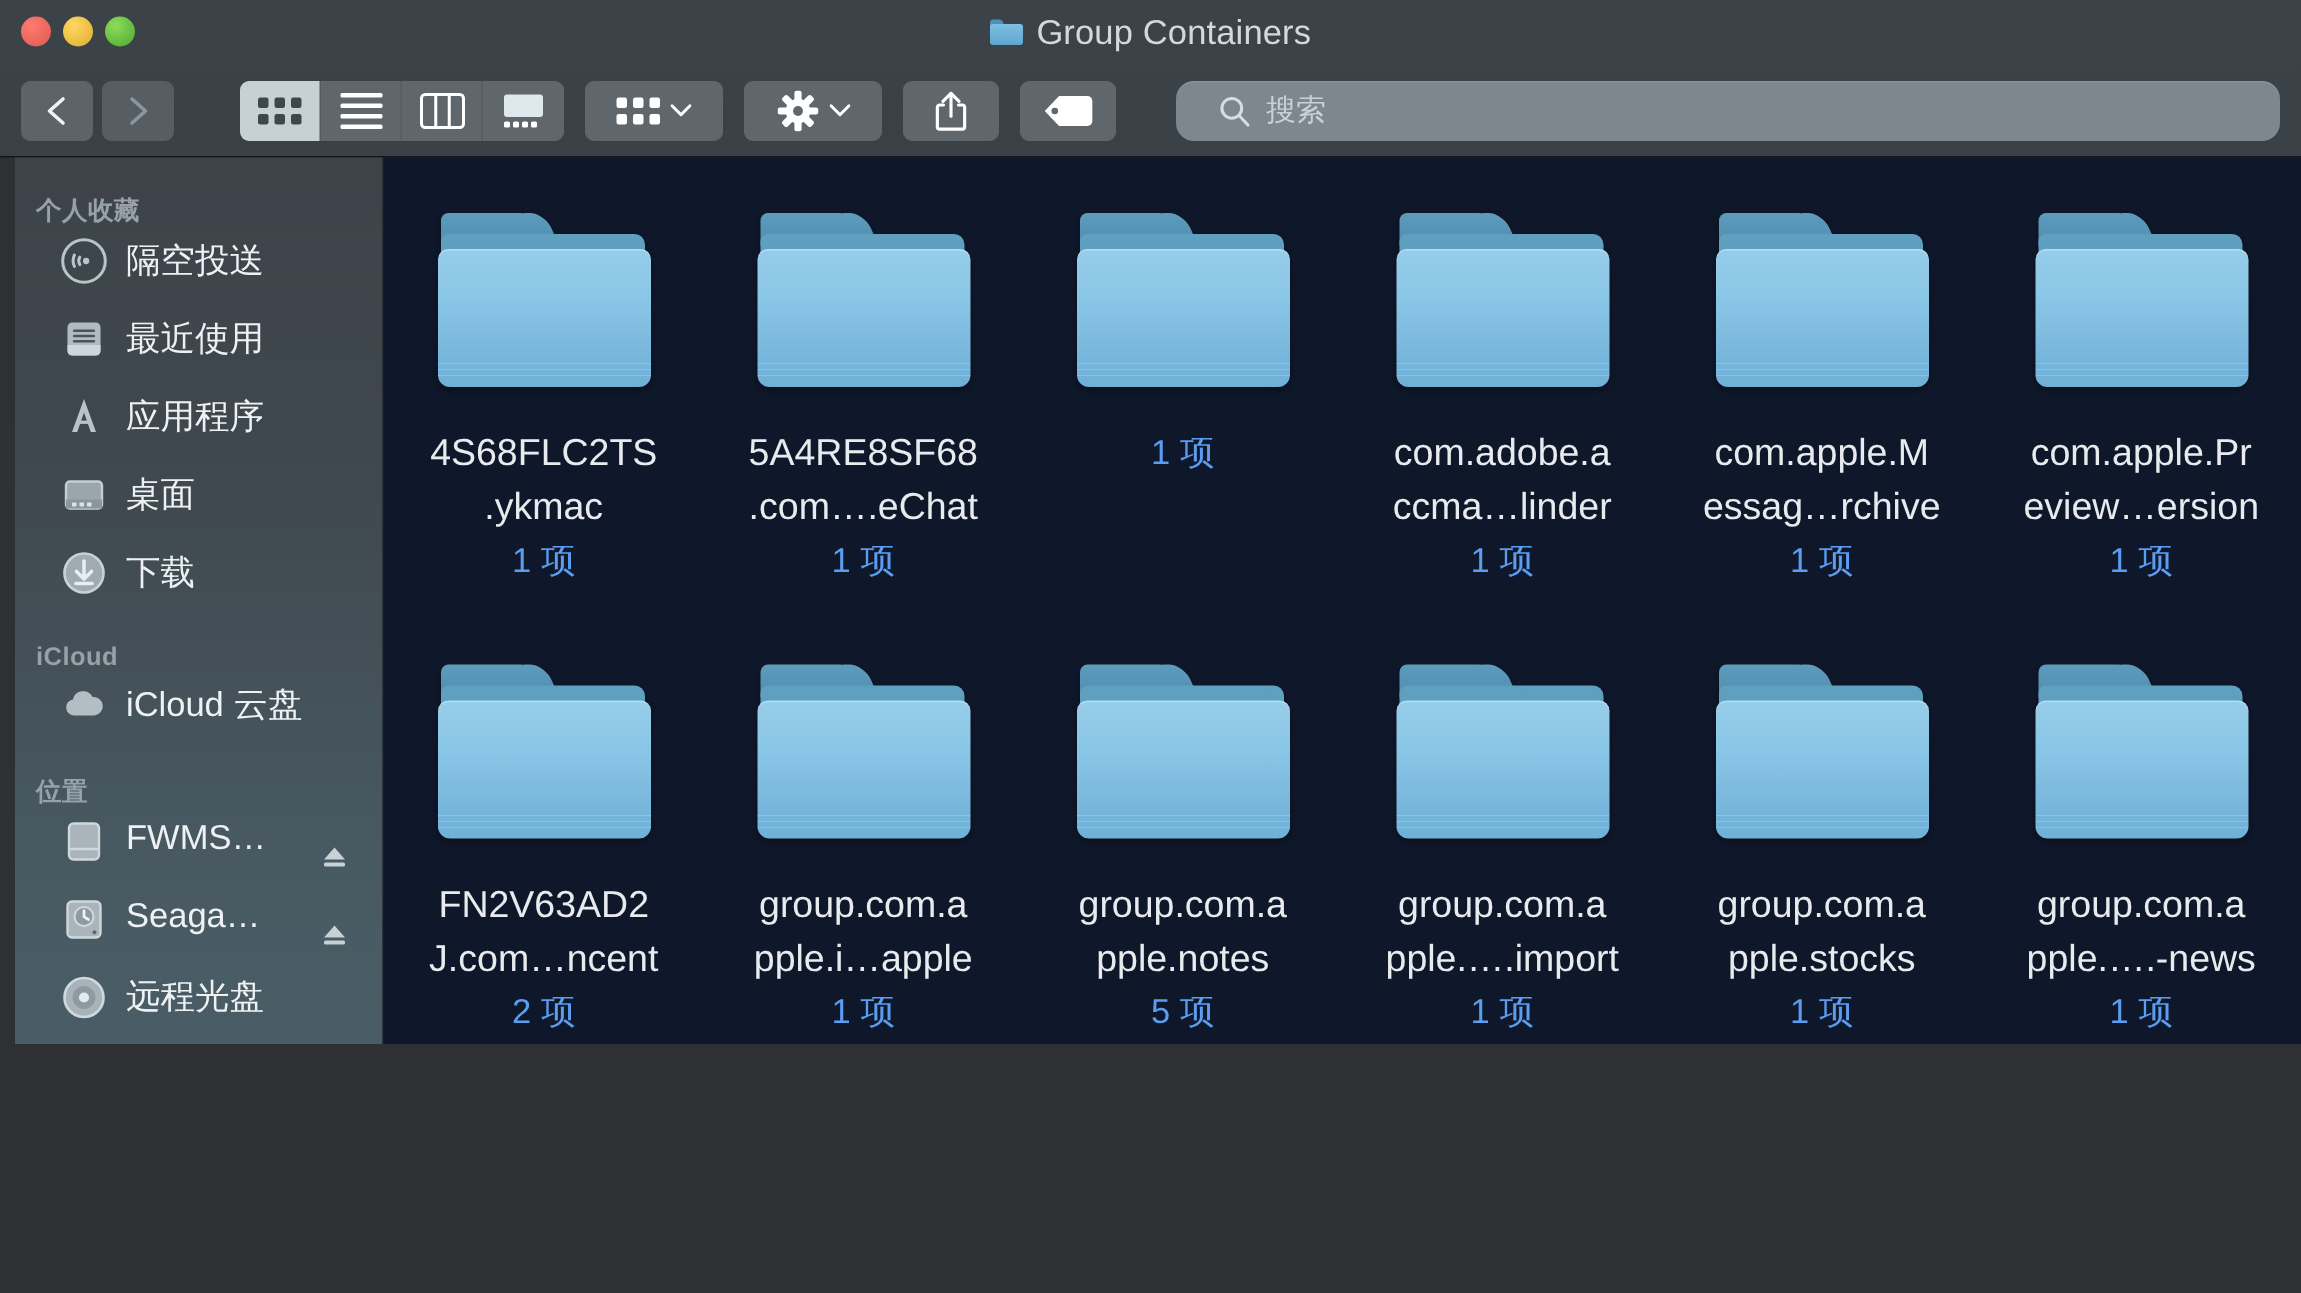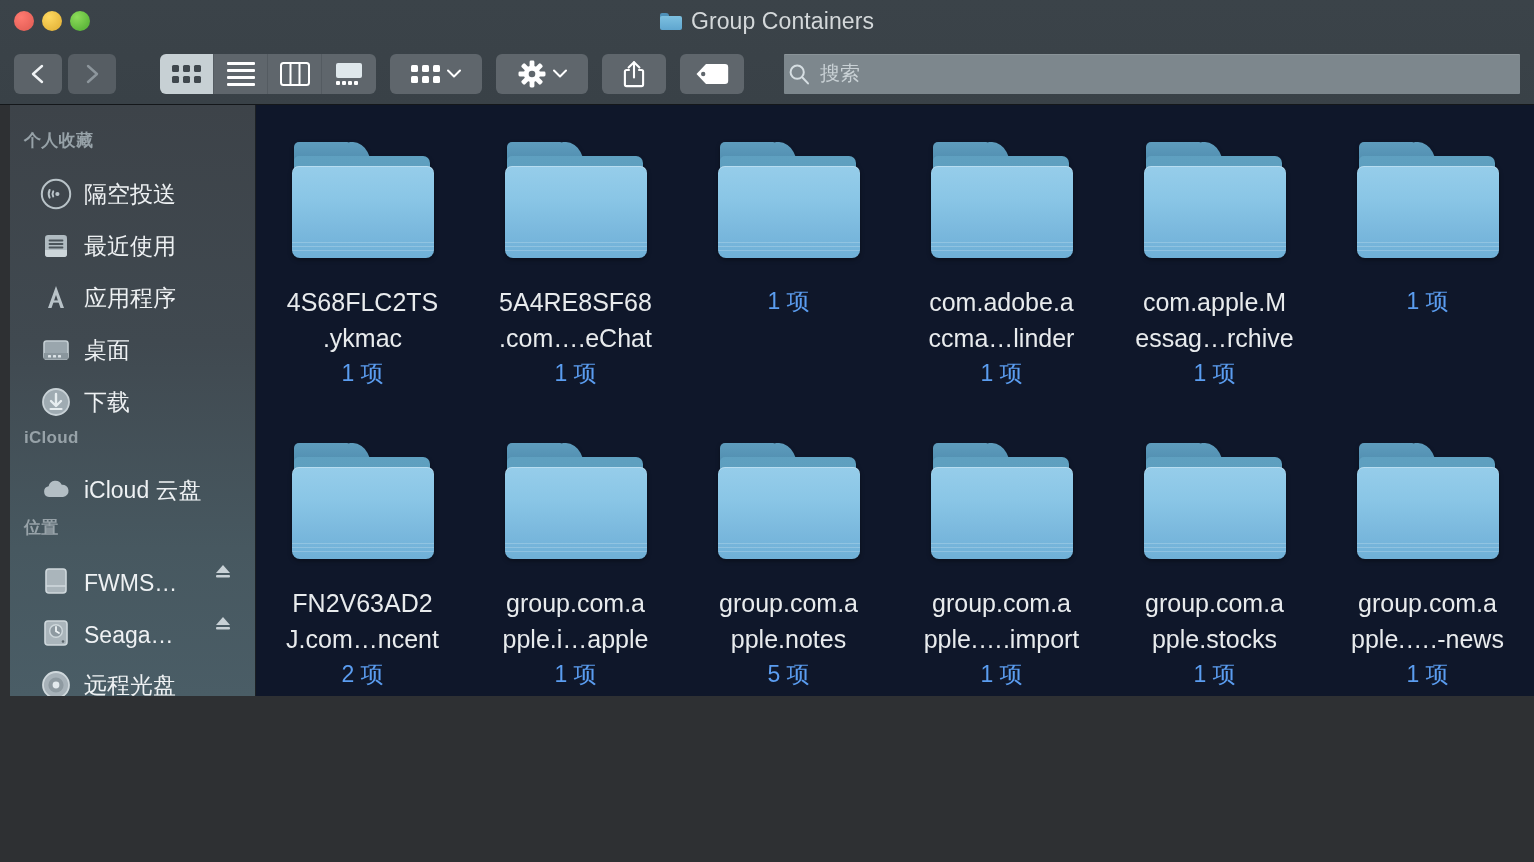--- a/index.html
+++ b/index.html
@@ -85,24 +85,24 @@
   .tb-btn{
     height:40px; border-radius:6px; background:#5f666c;
     display:flex; align-items:center; justify-content:center;
     gap:7px; padding:0 12px; margin-left:14px;
   }
   .tb-btn.wide{ width:92px; }
   .tb-btn.single{ width:64px; }
 
   #searchfield{
     margin-left:40px; flex:1;
-    height:40px; border-radius:1px;
+    height:40px; border-radius:12px;
     background:#7d878d;
     display:flex; align-items:center; gap:10px;
-    padding:0 4px;
+    padding:0 28px;
     box-shadow:inset 0 1px 0 rgba(255,255,255,.10);
   }
   #search-placeholder{ font-size:20px; color:#c9d1d5; }
 
   
   .dots{ display:grid; grid-template-columns:repeat(3,7px); gap:4px; }
   .dots i{ width:7px; height:7px; border-radius:1.5px; background:#fff; display:block; }
   .dots.dark i{ background:#3f474d; }
   .lines{ display:flex; flex-direction:column; gap:4px; }
   .lines i{ width:28px; height:3px; background:#fff; border-radius:1px; display:block;}
@@ -116,21 +116,21 @@
     border-right:1px solid #1c2024;
     padding-top:14px;
     overflow:hidden;
     position:relative;
   }
   .sb-head{
     font-size:17px; color:#97a2a8; font-weight:bold;
     padding:10px 0 6px 14px; letter-spacing:.3px;
   }
   .sb-item{
-    height:52px; display:flex; align-items:flex-end; gap:12px;
+    height:52px; display:flex; align-items:flex-start; gap:12px;
     padding:0 12px 0 30px; position:relative;
   }
   .sb-label{ font-size:23px; color:#eef1f3; white-space:nowrap; }
   .sb-icon{ width:32px; height:32px; flex:0 0 32px; display:block; }
   .eject{ position:absolute; right:22px; top:50%; transform:translateY(-50%); }
   .tag-dot{ width:20px;height:20px;border-radius:50%;background:#e8524a;flex:0 0 20px; }
 
   
   #content{
     flex:1; background:#0f172a;
@@ -535,20 +535,24 @@
           </div>
           <div class="cell">
             <div class="icon-wrap">
               <div class="folder">
                 <div class="tab"></div>
                 <div class="back"></div>
                 <div class="front"></div>
               </div>
             </div>
             <div class="labels">
+              <div class="name">
+                <span>com.apple.Pr</span>
+                <span>eview…ersion</span>
+              </div>
               <div class="count">1 项</div>
             </div>
           </div>
           <div class="cell">
             <div class="icon-wrap">
               <div class="folder">
                 <div class="tab"></div>
                 <div class="back"></div>
                 <div class="front"></div>
               </div>

